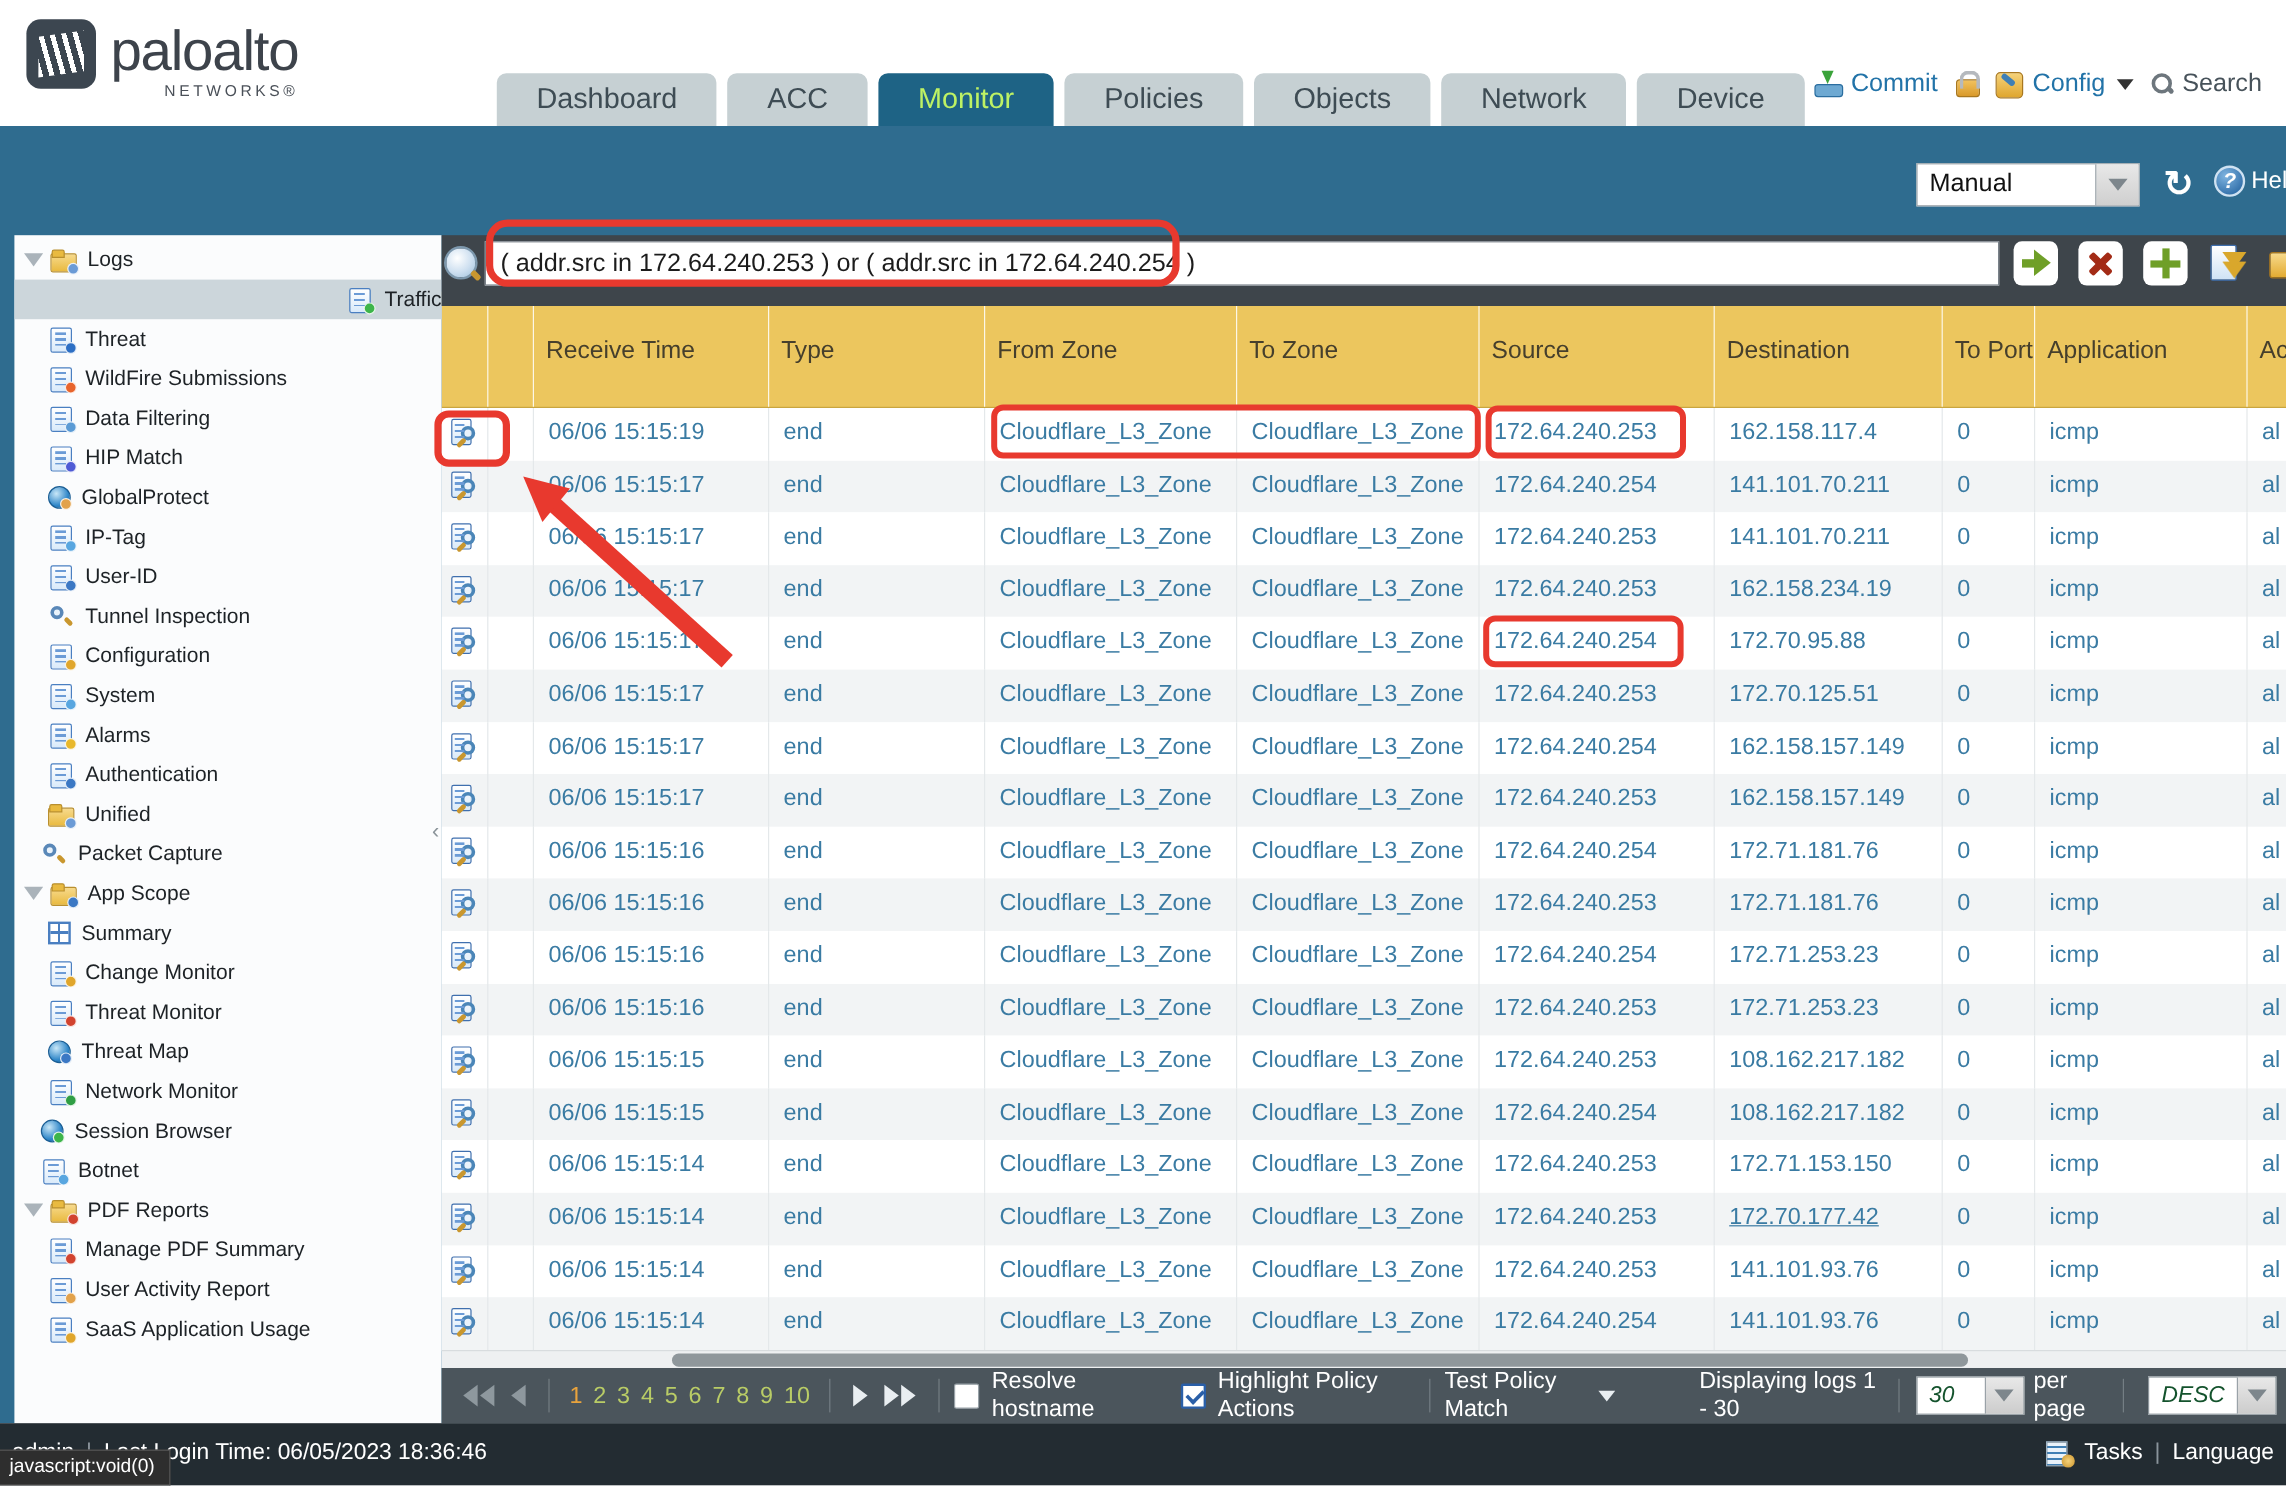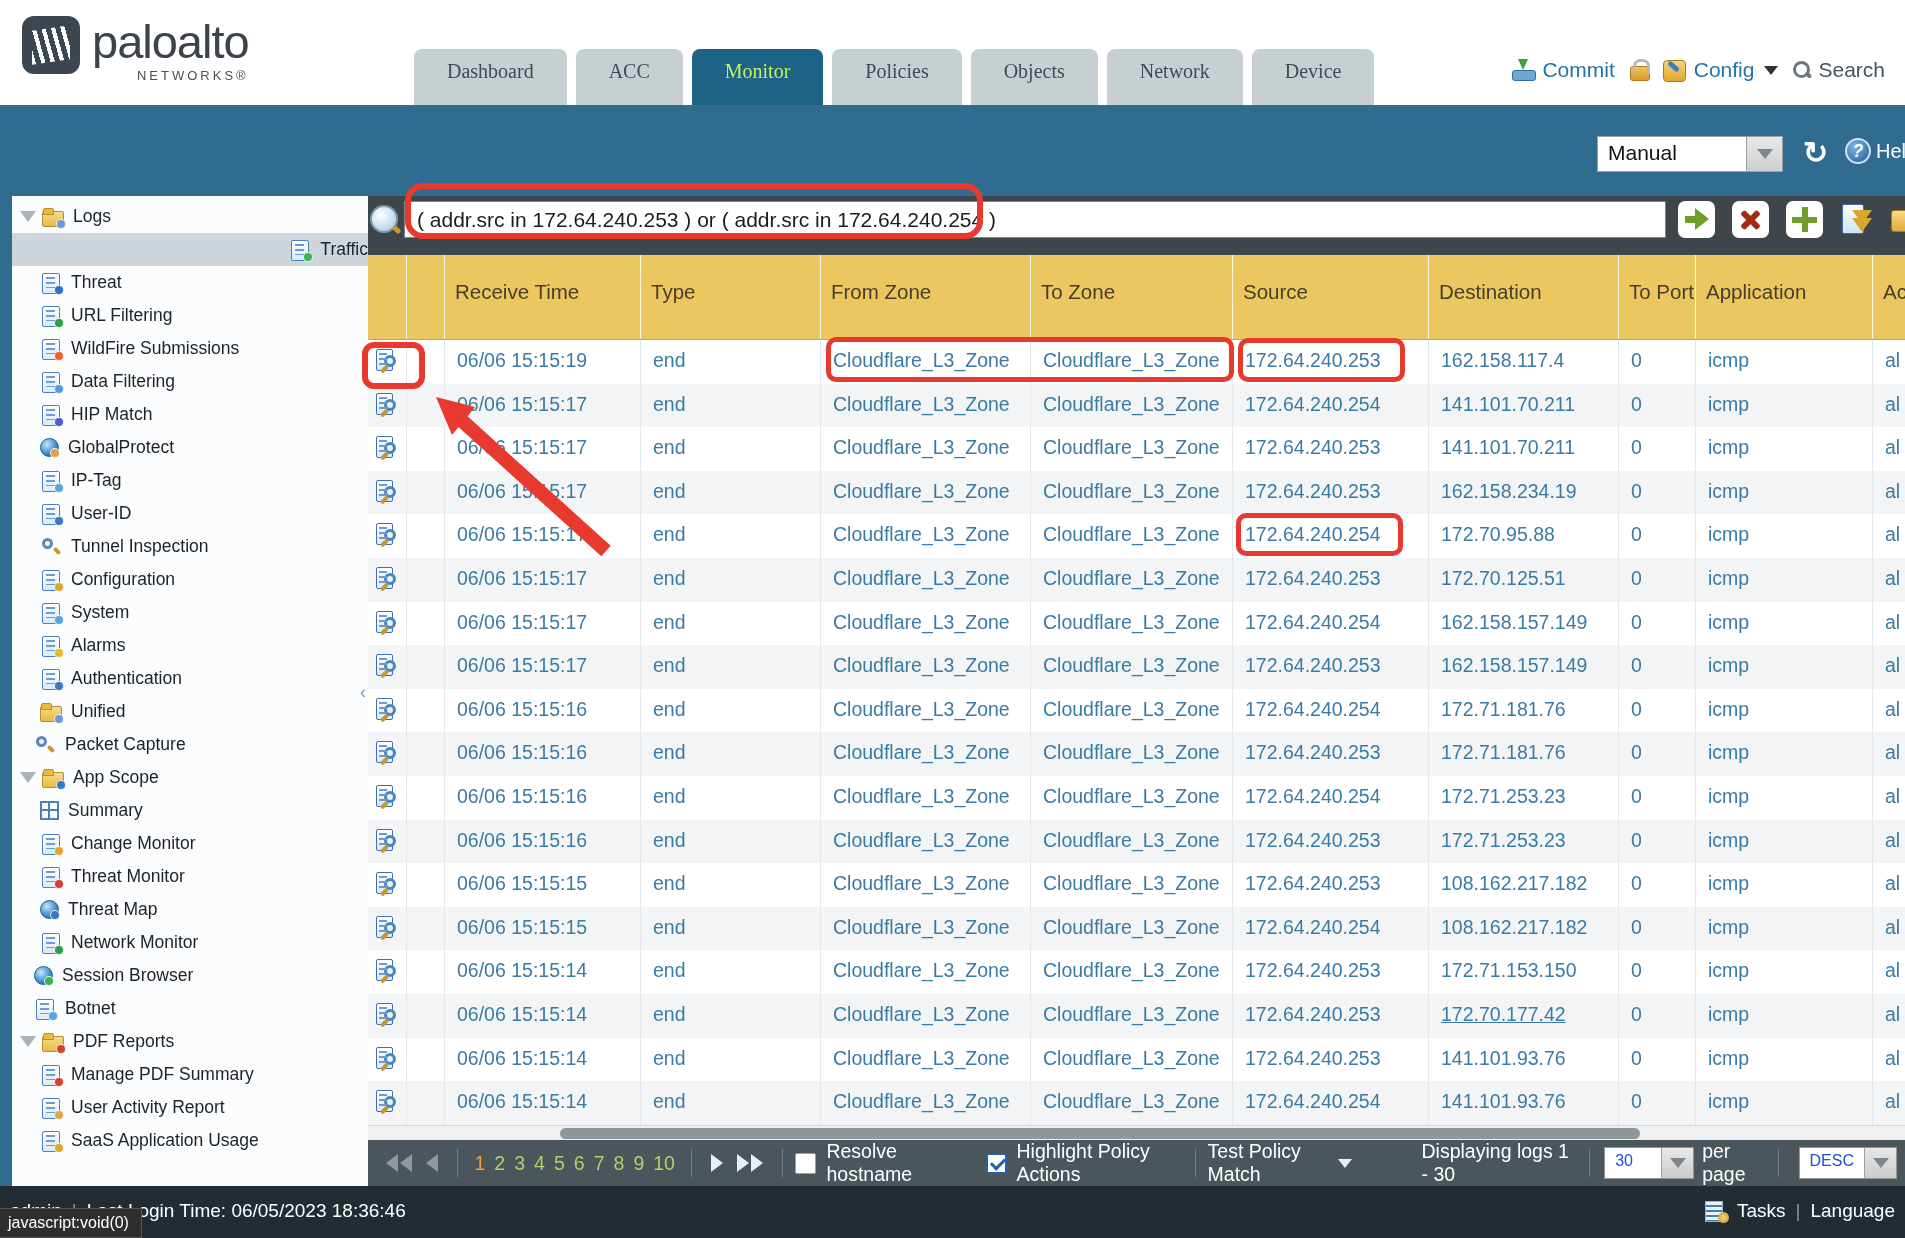--- a/index.html
+++ b/index.html
@@ -10,22 +10,22 @@
   
   .header { position:absolute; left:0; top:0; width:1905px; height:105px; background:#fff; z-index:5; }
   .logo { position:absolute; left:22px; top:16px; display:flex; align-items:flex-start; }
   .logo-mark { width:58px; height:58px; background:#3c4650; border-radius:12px; position:relative; overflow:hidden; }
   .logo-mark::before { content:""; position:absolute; left:10px; top:12px; width:38px; height:34px;
      background:repeating-linear-gradient(75deg,#fff 0 4px,transparent 4px 9px); transform:skewY(-8deg); }
   .logo-text { margin-left:12px; }
   .logo-word { font-size:47px; color:#3d434b; letter-spacing:-1px; line-height:52px; }
   .logo-sub { display:block; text-align:right; font-size:13px; color:#4a5058; letter-spacing:3px; }
   .tabs { position:absolute; left:414px; bottom:0; display:flex; }
-  .tab { height:56px; line-height:44px; padding:0 33px; margin-right:9px; background:#c6d0d3; color:#3e4c54;
-         font-size:20px; border-radius:8px 8px 0 0; cursor:default;font-family:Liberation Serif, serif; }
+  .tab { height:44px; line-height:44px; padding:0 33px; margin-right:9px; background:#c6d0d3; color:#3e4c54;
+         font-size:24px; border-radius:8px 8px 0 0; cursor:default; }
   .tab.active { background:#1e6385; color:#bef264; }
   .hdr-actions { position:absolute; right:20px; top:58px; display:flex; align-items:center; gap:14px; font-size:21px; }
   .hdr-link { color:#2273a8; display:flex; align-items:center; gap:7px; }
   .hdr-search { color:#47525a; display:flex; align-items:center; gap:6px; }
   .caret-dn { width:0;height:0;border-left:7px solid transparent;border-right:7px solid transparent;border-top:9px solid #333; margin-left:3px;}
   
   .ico-commit { width:24px;height:22px; position:relative; }
   .ico-commit::before{content:"";position:absolute;left:1px;bottom:0;width:22px;height:9px;background:#6ea9d2;border:1.5px solid #2b6ea0;border-radius:3px;}
   .ico-commit::after{content:"";position:absolute;left:7px;top:0;width:0;height:0;border-left:5px solid transparent;border-right:5px solid transparent;border-top:11px solid #3aa33a;}
   .ico-lock { width:20px;height:22px; position:relative; }
@@ -136,21 +136,21 @@
   .tri.r  { border-top:9px solid transparent; border-bottom:9px solid transparent; border-left:12px solid #e9eef1; }
   .pgbtn { display:flex; gap:2px; margin:0 7px; }
   .pnum { color:#b9cc66; margin:0 4.5px; }
   .pnum.cur { color:#e8a33d; }
   .cb { width:21px; height:21px; background:#fff; border:1px solid #98a1a7; border-radius:2px; margin-right:10px; position:relative; flex:none; }
   .cb.checked { border:2px solid #2a5fa8; }
   .cb.checked::after { content:""; position:absolute; left:3px; top:3px; width:11px; height:6px;
       border-left:3.5px solid #2a5fa8; border-bottom:3.5px solid #2a5fa8; transform:rotate(-45deg); }
   .wcaret { width:0;height:0;border-left:7px solid transparent;border-right:7px solid transparent;border-top:9px solid #e9eef1; margin-left:9px;}
   .ddbox { background:#fff; border:1px solid #8d969c; height:32px; display:flex; margin:0 8px; }
-  .ddval { color:#1d4ed8; font-size:16px; padding:4px 10px 0 10px; }
+  .ddval { color:#14532d; font-size:19px; padding:4px 10px 0 10px;font-style:italic; }
   .ddarrow { width:32px; background:linear-gradient(#e8e8e8,#cccccc); border-left:1px solid #9aa2a8; display:flex; align-items:center; justify-content:center; }
   .ddarrow i { width:0;height:0;border-left:8px solid transparent;border-right:8px solid transparent;border-top:10px solid #7d868c; }
 
   
   .statusbar { position:absolute; left:0; top:1186px; width:1905px; height:52px; background:#232c32; z-index:8;
       color:#fff; font-size:19px; }
   .sb-left { position:absolute; left:10px; top:14px; display:flex; gap:10px; align-items:center; }
   .sb-right { position:absolute; right:10px; top:14px; display:flex; gap:10px; align-items:center; }
   .sb-sep { color:#8a949b; }
   .ico-tasks { width:22px; height:20px; position:relative; }
@@ -233,27 +233,20 @@
         <b class="badge" style="background: rgb(61, 181, 74);"></b>
       </span>
       <span>Traffic</span>
     </div>
     <div class="snode">
       <span class="ind1"></span>
       <span class="si doc">
         <b class="badge" style="background: rgb(45, 111, 196);"></b>
       </span>
       <span>Threat</span>
-    </div>
-    <div class="snode">
-      <span class="ind1"></span>
-      <span class="si doc">
-        <b class="badge" style="background: rgb(47, 158, 68);"></b>
-      </span>
-      <span>URL Filtering</span>
     </div>
     <div class="snode">
       <span class="ind1"></span>
       <span class="si doc">
         <b class="badge" style="background: rgb(232, 100, 44);"></b>
       </span>
       <span>WildFire Submissions</span>
     </div>
     <div class="snode">
       <span class="ind1"></span>

